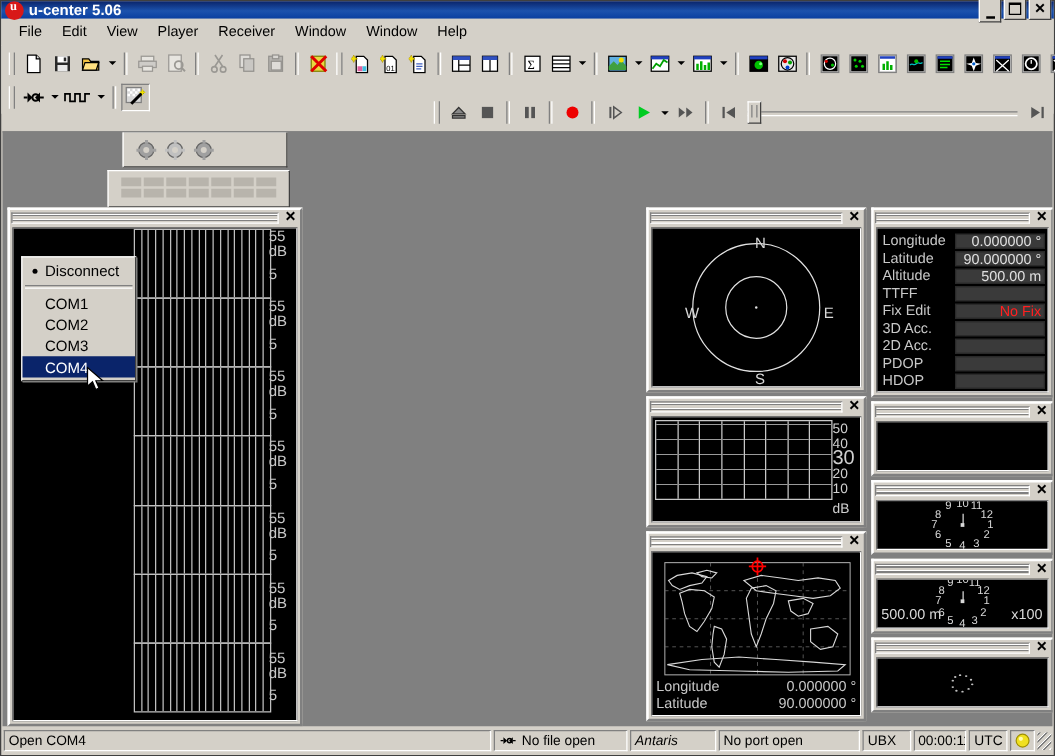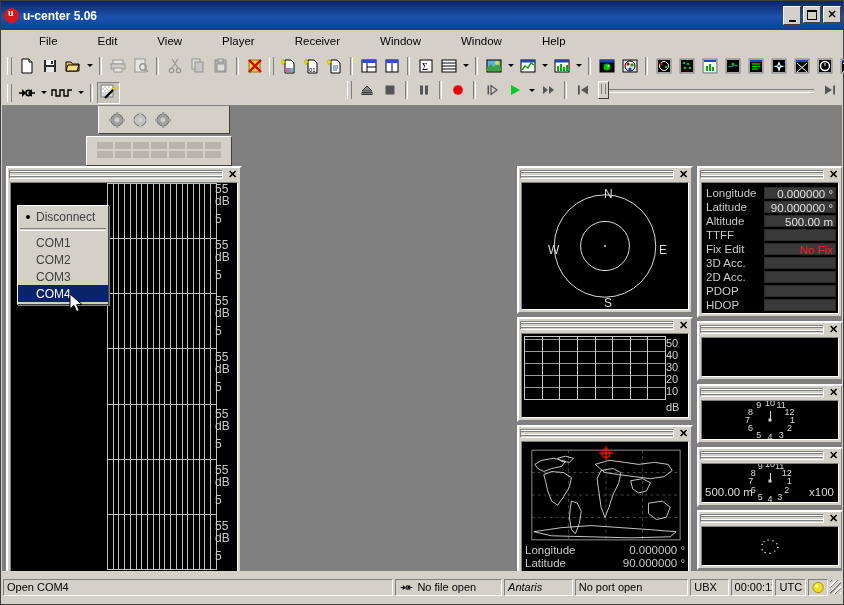--- a/index.html
+++ b/index.html
@@ -7,41 +7,41 @@
     width:844px;height:605px;overflow:hidden;
     font-family:"Liberation Sans",sans-serif;
     font-size:11px;
     background:#d4d0c8;
     -webkit-font-smoothing:none;
   }
   .app{position:relative;width:844px;height:605px;background:#d4d0c8;
        border:1px solid #404040;box-sizing:border-box;}
 
   
-  .titlebar{height:29px;background:linear-gradient(180deg,#0a246a 0%,#1c52ad 55%,#0a3fa0 100%);
+  .titlebar{height:14px;background:linear-gradient(180deg,#0a246a 0%,#1c52ad 55%,#0a3fa0 100%);
             display:flex;align-items:center;padding:0 2px 0 3px;box-sizing:border-box;}
   .tb-logo{width:15px;height:15px;border-radius:50%;background:#d81818;
            position:relative;margin-right:4px;flex:0 0 auto;}
   .tb-logo:after{content:"u";position:absolute;left:4px;top:-1px;color:#fff;
                  font-size:10px;font-weight:bold;font-family:"Liberation Serif",serif;}
   .tb-title{color:#fff;font-weight:bold;font-size:12px;flex:1 1 auto;letter-spacing:0px;}
   .tb-btns{display:flex;gap:2px;}
   .tb-btn{width:16px;height:15px;background:#d4d0c8;border:1px solid;
           border-color:#ffffff #404040 #404040 #ffffff;
           display:flex;align-items:center;justify-content:center;
           font-size:10px;line-height:1;color:#000;font-family:"Liberation Sans",sans-serif;}
   .tb-btn.min{align-items:flex-end;padding-bottom:2px;}
   .tb-btn.min i{display:block;width:7px;height:2px;background:#000;}
   .tb-btn.max i{display:block;width:8px;height:7px;border:1px solid #000;border-top-width:2px;}
   .tb-btn.cls{font-weight:bold;font-size:11px;}
 
   
   .menubar{height:21px;background:#d4d0c8;display:flex;align-items:center;
            padding-left:6px;border-bottom:1px solid #d4d0c8;}
-  .menu-item{padding:2px 8px;color:#000;font-size:11.5px;cursor:default;margin-left:24px;}
+  .menu-item{padding:2px 8px;color:#000;font-size:11.5px;cursor:default;}
 
   
   .tbrow{height:27px;background:#d4d0c8;display:flex;align-items:center;
          padding-left:3px;box-sizing:border-box;}
   .grip{width:3px;height:18px;border-left:1px solid #fff;border-right:1px solid #808080;
         margin:0 3px;flex:0 0 auto;}
   .sep{width:1px;height:18px;border-left:1px solid #808080;border-right:1px solid #fff;
        margin:0 4px;flex:0 0 auto;}
   .tbtn{width:23px;height:22px;display:flex;align-items:center;justify-content:center;
         flex:0 0 auto;box-sizing:border-box;border:1px solid transparent;position:relative;}
@@ -120,37 +120,37 @@
 
   
   .mapcoords{position:absolute;left:3px;right:3px;bottom:2px;color:#c8c8c8;font-size:11.5px;}
   .mc-row{display:flex;justify-content:space-between;line-height:13px;}
   .mc-val{text-align:right;}
 
   
   .dialtxt{position:absolute;color:#d8d8d8;font-size:11.5px;}
 
   
-  .statusbar{position:absolute;left:1px;right:1px;bottom:1px;height:32px;
+  .statusbar{position:absolute;left:1px;right:1px;bottom:1px;height:21px;
              background:#d4d0c8;display:flex;align-items:center;gap:2px;padding:0 1px;
-             box-sizing:border-box;justify-content:flex-end;}
+             box-sizing:border-box;}
   .sb-cell{height:17px;border:1px solid;border-color:#808080 #fff #fff #808080;
            box-sizing:border-box;display:flex;align-items:center;padding:0 3px;
            font-size:11px;color:#000;overflow:hidden;white-space:nowrap;}
   .sb-grip{width:14px;height:14px;margin-left:auto;
            background:repeating-linear-gradient(135deg,#fff 0px,#fff 1px,#808080 1px,#808080 2px,
                       transparent 2px,transparent 4px);}
 
   
   .dropdown{position:absolute;left:15px;top:99px;width:92px;background:#d4d0c8;
             border:1px solid;border-color:#ffffff #404040 #404040 #ffffff;
             box-sizing:border-box;padding:2px 0;z-index:50;
             box-shadow:1px 1px 0 #808080;}
   .dd-item{height:17px;display:flex;align-items:center;padding-left:8px;
-           font-size:12px;color:#404040;position:relative;}
+           font-size:12px;color:#000000;position:relative;}
   .dd-item.sel{background:#0a246a;color:#fff;}
   .dd-bullet{position:absolute;left:8px;top:7px;width:4px;height:4px;background:#000;border-radius:50%;}
   .dd-item.hasbullet{padding-left:18px;}
   .dd-sep{height:1px;margin:3px 2px;border-top:1px solid #808080;border-bottom:1px solid #fff;}
   .cursor{position:absolute;left:67px;top:187px;z-index:60;}
 </style>
 </head>
 <body>
 
 <div class="app">
@@ -835,21 +835,21 @@
             <div style="flex: 1 1 auto; box-sizing: border-box; position: relative; border-right: 1px solid rgb(200, 200, 200); background: repeating-linear-gradient(0deg, transparent 0px, transparent 11px, rgb(154, 154, 154) 11px, rgb(154, 154, 154) 12px);"></div>
             <div style="flex: 1 1 auto; box-sizing: border-box; position: relative; border-right: 1px solid rgb(200, 200, 200); background: repeating-linear-gradient(0deg, transparent 0px, transparent 11px, rgb(154, 154, 154) 11px, rgb(154, 154, 154) 12px);"></div>
             <div style="flex: 1 1 auto; box-sizing: border-box; position: relative; border-right: 1px solid rgb(200, 200, 200); background: repeating-linear-gradient(0deg, transparent 0px, transparent 11px, rgb(154, 154, 154) 11px, rgb(154, 154, 154) 12px);"></div>
             <div style="flex: 1 1 auto; box-sizing: border-box; position: relative; border-right: 1px solid rgb(200, 200, 200); background: repeating-linear-gradient(0deg, transparent 0px, transparent 11px, rgb(154, 154, 154) 11px, rgb(154, 154, 154) 12px);"></div>
             <div style="flex: 1 1 auto; box-sizing: border-box; position: relative; border-right: 1px solid rgb(200, 200, 200); background: repeating-linear-gradient(0deg, transparent 0px, transparent 11px, rgb(154, 154, 154) 11px, rgb(154, 154, 154) 12px);"></div>
             <div style="flex: 1 1 auto; box-sizing: border-box; position: relative; background: repeating-linear-gradient(0deg, transparent 0px, transparent 11px, rgb(154, 154, 154) 11px, rgb(154, 154, 154) 12px);"></div>
           </div>
         <div id="chart-ticks" style="position:absolute;right:1px;top:2px;width:21px;bottom:2px;">
             <div style="color: rgb(208, 208, 208); font-size: 11px; line-height: 12px; position: absolute; left: 0px; top: 1px;">50</div>
             <div style="color: rgb(208, 208, 208); font-size: 11px; line-height: 12px; position: absolute; left: 0px; top: 13px;">40</div>
-            <div style="color: rgb(208, 208, 208); font-size: 11px; line-height: 12px; position: absolute; left: 0px; top: 25px;">30</div>
+            <div style="color: rgb(208, 208, 208); font-size: 16px; line-height: 12px; position: absolute; left: 0px; top: 25px;">30</div>
             <div style="color: rgb(208, 208, 208); font-size: 11px; line-height: 12px; position: absolute; left: 0px; top: 37px;">20</div>
             <div style="color: rgb(208, 208, 208); font-size: 11px; line-height: 12px; position: absolute; left: 0px; top: 49px;">10</div>
             <div style="color: rgb(208, 208, 208); font-size: 11px; position: absolute; left: 0px; bottom: 2px;">dB</div>
           </div>
       </div>
     </div>
 
     <div class="mdi" id="map-panel">
       <div class="mdi-tb">
         <div class="mdi-grip"></div>

